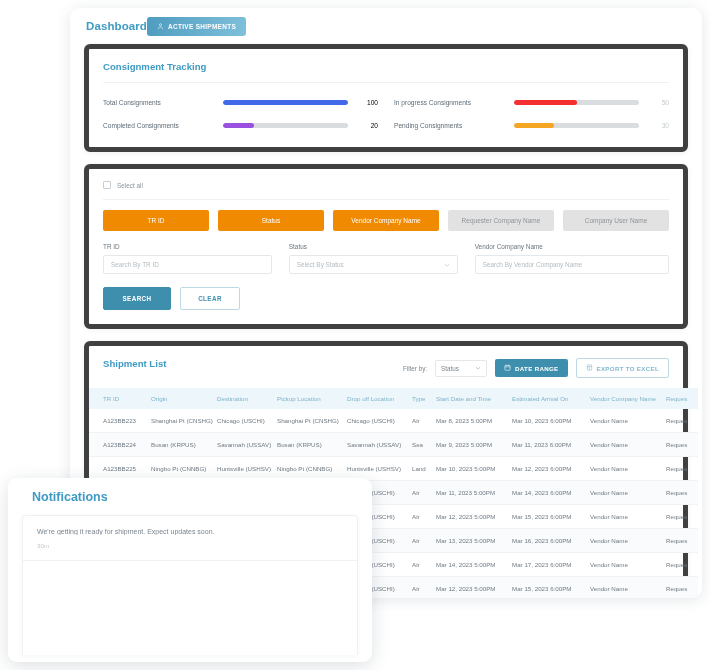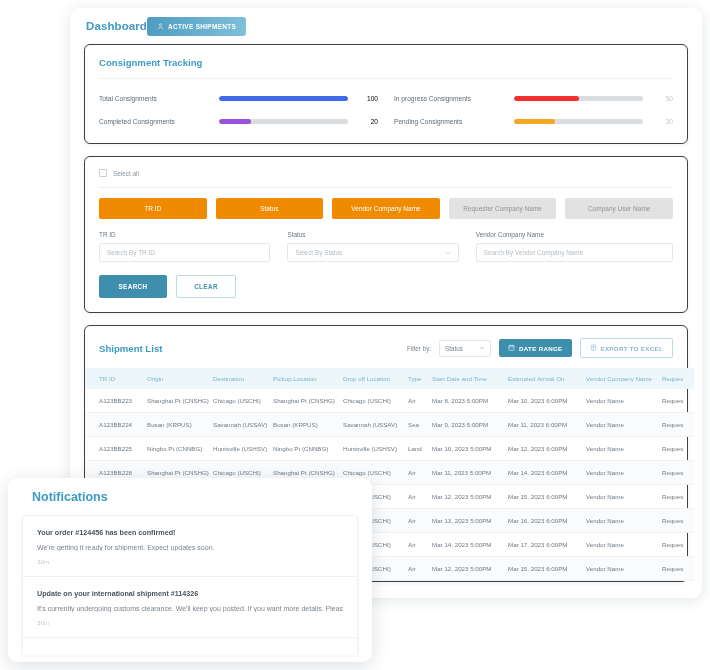--- a/index.html
+++ b/index.html
@@ -33,21 +33,21 @@
     background: linear-gradient(100deg,#4e9cc0 0%, #7fc0da 100%);
     color: #ffffff; border: none; border-radius: 3px;
     font-size: 6.4px; font-weight: bold; letter-spacing: .35px;
     padding: 6px 10px; cursor: pointer;
   }
   .active-ship-btn svg { display:block; }
 
   
   .panel {
     background: #ffffff;
-    border: 1px solid #404040;
+    border: 5px solid #404040;
     border-radius: 6px;
     box-shadow: 0 1px 5px rgba(40,60,80,0.07);
     margin: 0 14px 12px 14px;
   }
   .panel-title {
     color: #3f9bc4; font-size: 9.6px; font-weight: bold;
     padding: 12px 14px 10px 14px;
   }
   .hr { height:1px; background:#eef1f3; margin: 0 14px; }
 
@@ -108,21 +108,21 @@
   }
   .btn-clear {
     background: #fff; color: #3e8fad; border: 1px solid #bcd9e5;
     border-radius: 2px; font-size: 6.3px; font-weight: bold;
     letter-spacing: .4px; padding: 7px 0; width: 60px; text-align:center;
     cursor: pointer;
   }
 
   
   .sl-head {
-    display: flex; align-items: center; justify-content: space-between;
+    display: flex; align-items: flex-start; justify-content: space-between;
     padding: 12px 14px 10px 14px;
   }
   .sl-tools { display: flex; align-items: center; gap: 8px; }
   .filter-by { font-size: 6.3px; color: #7b868e; }
   .status-sel {
     border: 1px solid #e4e8ea; border-radius: 2px; background:#fff;
     height: 17px; width: 52px; display: flex; align-items: center;
     justify-content: space-between; padding: 0 5px;
     font-size: 6.3px; color: #7b868e; cursor: pointer;
   }
@@ -445,25 +445,19 @@
           </tbody>
       </table>
     </div>
 
   </div>
 
   <div class="notif-card">
     <div class="notif-title">Notifications</div>
     <div class="notif-list">
       <div class="notif-item">
-        <div class="notif-h">Your order #124456 has been confirmed!</div>
         <div class="notif-b">We're getting it ready for shipment. Expect updates soon.</div>
         <div class="notif-t">30m</div>
       </div>
-      <div class="notif-item">
-        <div class="notif-h">Update on your international shipment #114326</div>
-        <div class="notif-b">It's currently undergoing customs clearance. We'll keep you posted. If you want more details. Please go to your order s</div>
-        <div class="notif-t">30m</div>
-      </div>
     </div>
   </div>
 
 </div>
 
 </body></html>

